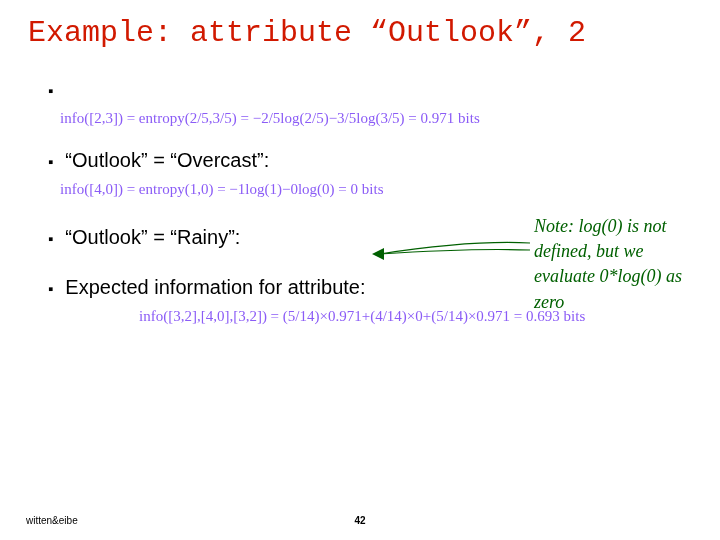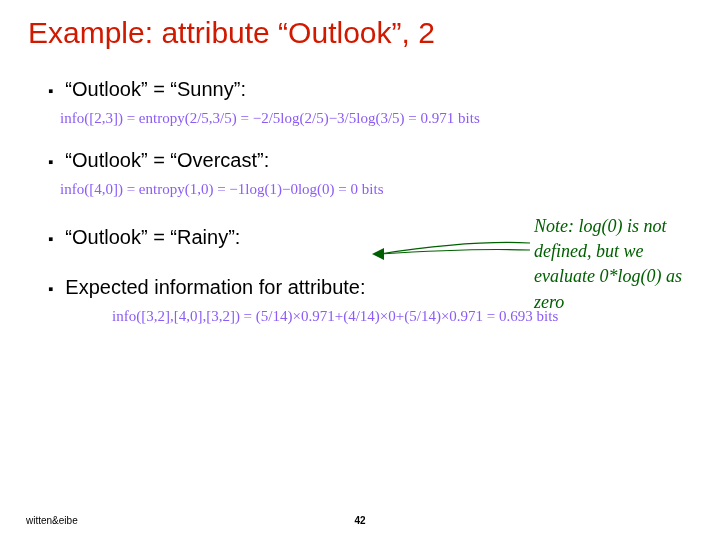--- a/index.html
+++ b/index.html
@@ -6,21 +6,21 @@
   body {
     width: 720px;
     height: 540px;
     background: #ffffff;
     font-family: Verdana, Geneva, sans-serif;
     position: relative;
     overflow: hidden;
   }
   .title {
     color: #d11900;
-    font-family: Liberation Sans, sans-serif;
+    font-family: Liberation Mono, monospace;
     font-size: 30px;
     font-weight: 400;
     padding: 16px 0 0 28px;
   }
   .content {
     padding: 24px 0 0 48px;
   }
   .bullet-row {
     display: flex;
     align-items: flex-start;
@@ -38,21 +38,21 @@
     font-family: Verdana, sans-serif;
   }
   .formula {
     font-family: 'Times New Roman', serif;
     font-size: 15px;
     color: #8b5cf6;
     margin: 2px 0 18px 12px;
     white-space: nowrap;
   }
   .formula-indent {
-    margin-left: 64px;
+    margin-left: 91px;
   }
   .note-box {
     position: absolute;
     top: 214px;
     right: 16px;
     width: 170px;
     font-family: 'Times New Roman', serif;
     font-style: italic;
     color: #006000;
     font-size: 18px;
@@ -90,21 +90,20 @@
 </head>
 <body>
 
 <div class="title">Example: attribute “Outlook”, 2</div>
 
 <div class="content">
 
   <div class="section-sunny">
     <div class="bullet-row">
       <span class="bullet">▪</span>
-      <span class="bullet-text">“Outlook” = “Sunny”:</span>
     </div>
     <div class="formula">info([2,3]) = entropy(2/5,3/5) = −2/5log(2/5)−3/5log(3/5) = 0.971 bits</div>
   </div>
 
   <div class="section-overcast">
     <div class="bullet-row">
       <span class="bullet">▪</span>
       <span class="bullet-text">“Outlook” = “Overcast”:</span>
     </div>
     <div class="formula">info([4,0]) = entropy(1,0) = −1log(1)−0log(0) = 0 bits</div>

